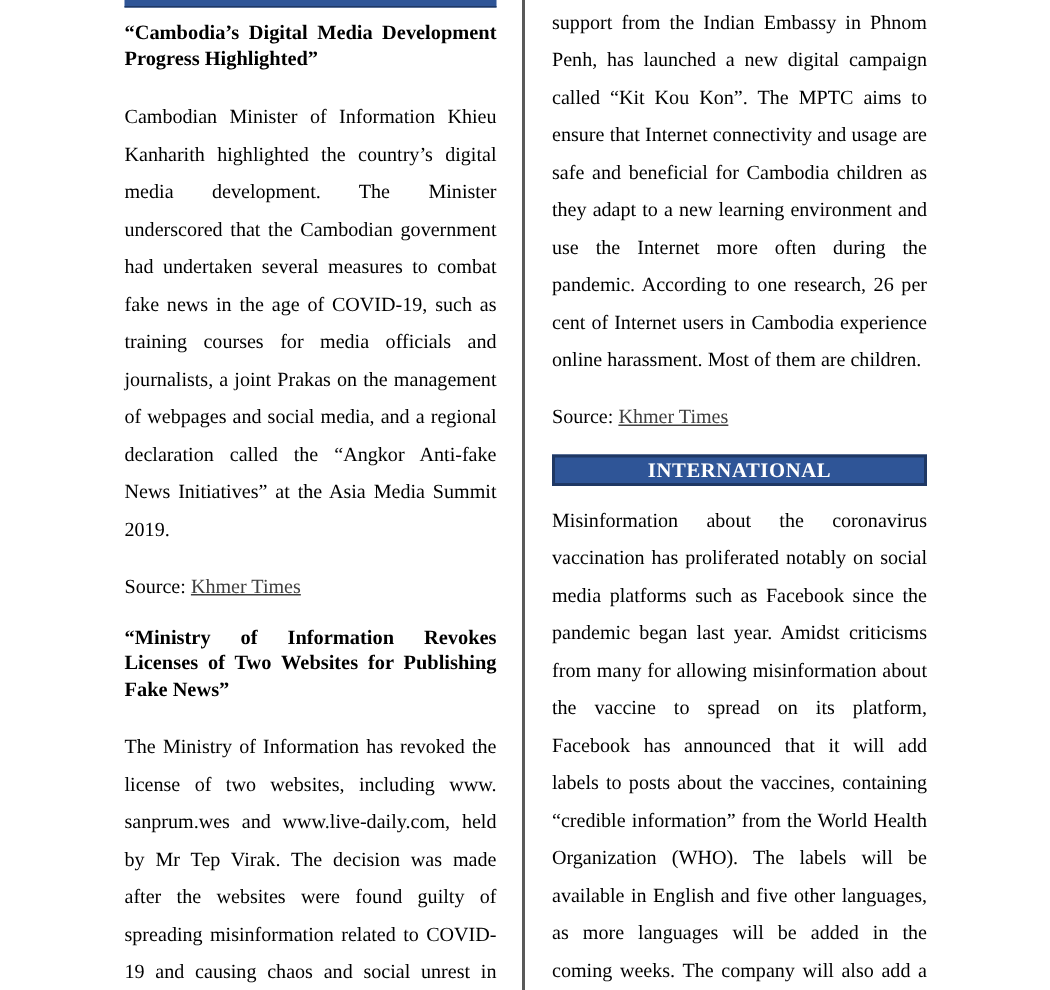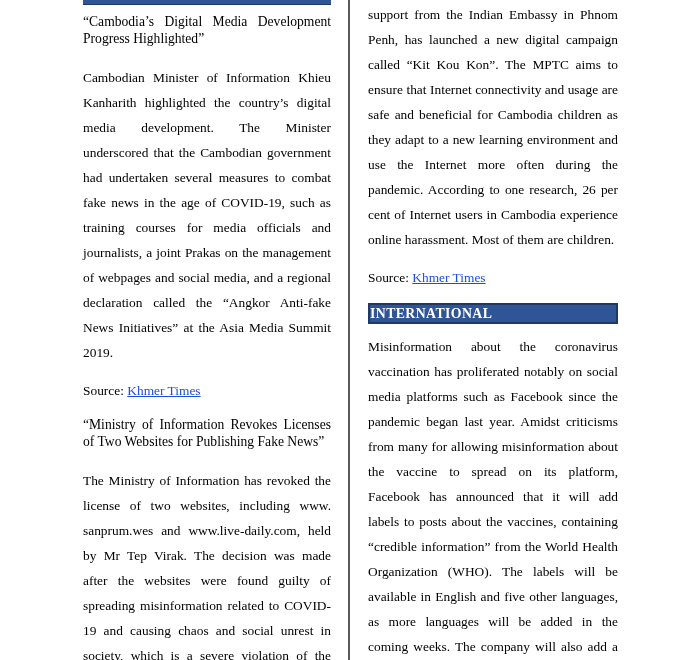--- a/index.html
+++ b/index.html
@@ -22,48 +22,48 @@
     width: 2px; height: 660px;
     background: #595959;
   }
   .banner-partial {
     height: 5px;
     background: #2F5597;
     border-bottom: 1px solid #1F3864;
     margin-bottom: 8px;
   }
   .headline {
-    font-weight: normal;
+    font-weight: bold;
     font-size: 13.6px;
     line-height: 17.4px;
     text-align: justify;
     margin-bottom: 17px;
   }
   .bodytext {
     font-size: 13.4px;
     line-height: 25px;
     text-align: justify;
     margin-bottom: 17px;
   }
   .source {
     font-size: 13.4px;
     line-height: 17.2px;
     margin-bottom: 17px;
     white-space: nowrap;
   }
   .source a {
-    color: #1d4ed8;
+    color: #404040;
     text-decoration: underline;
     cursor: pointer;
   }
   .section-banner {
     background: #2F5597;
     border: 2px solid #1F3864;
     color: #ffffff;
-    text-align: left;
+    text-align: center;
     font-weight: bold;
     font-size: 13.8px;
     height: 21px;
     line-height: 17px;
     letter-spacing: 0.4px;
     margin: 14px 0 10px 0;
   }
 </style>
 </head>
 <body>

